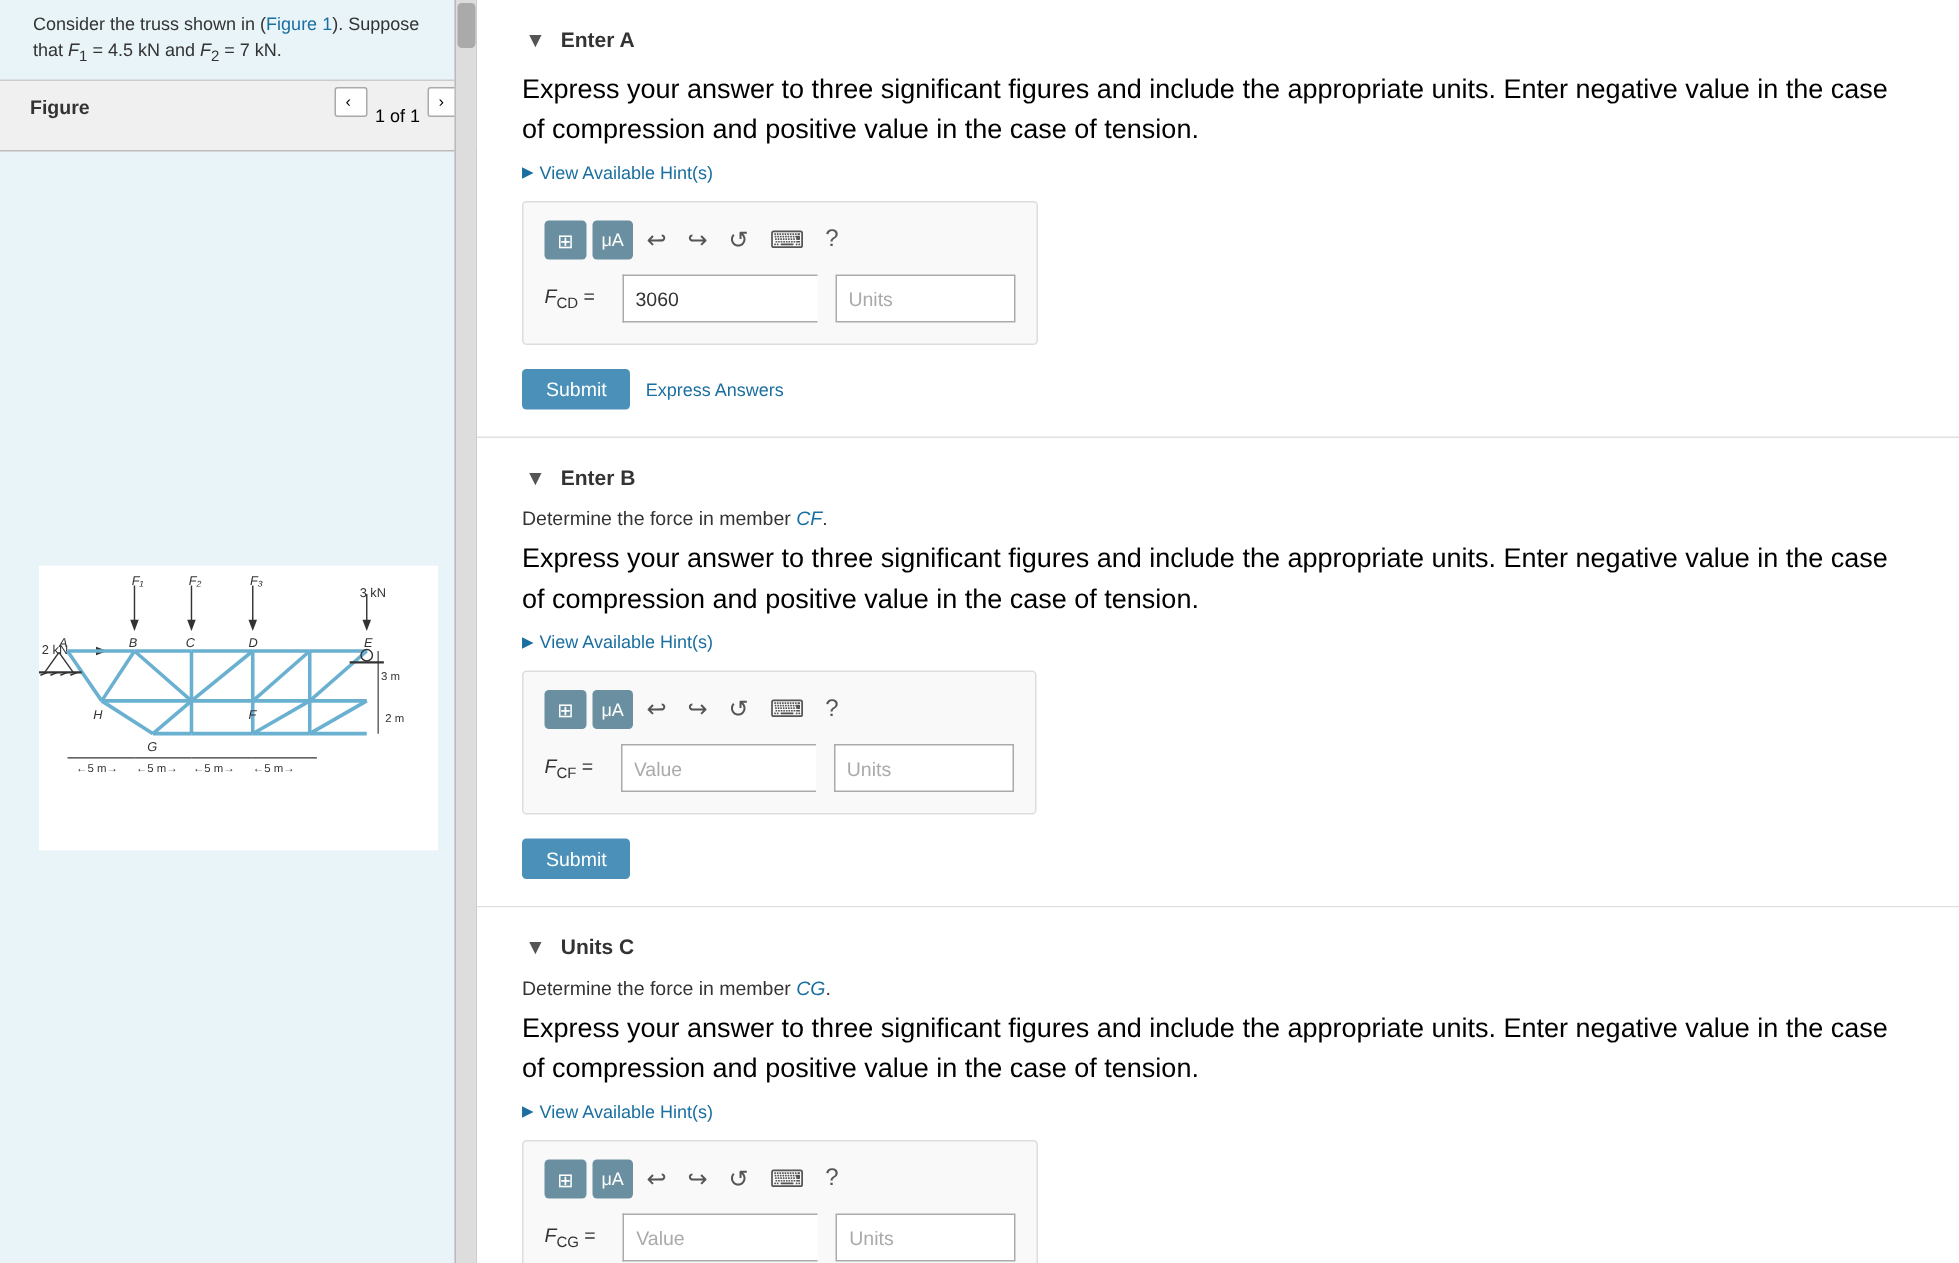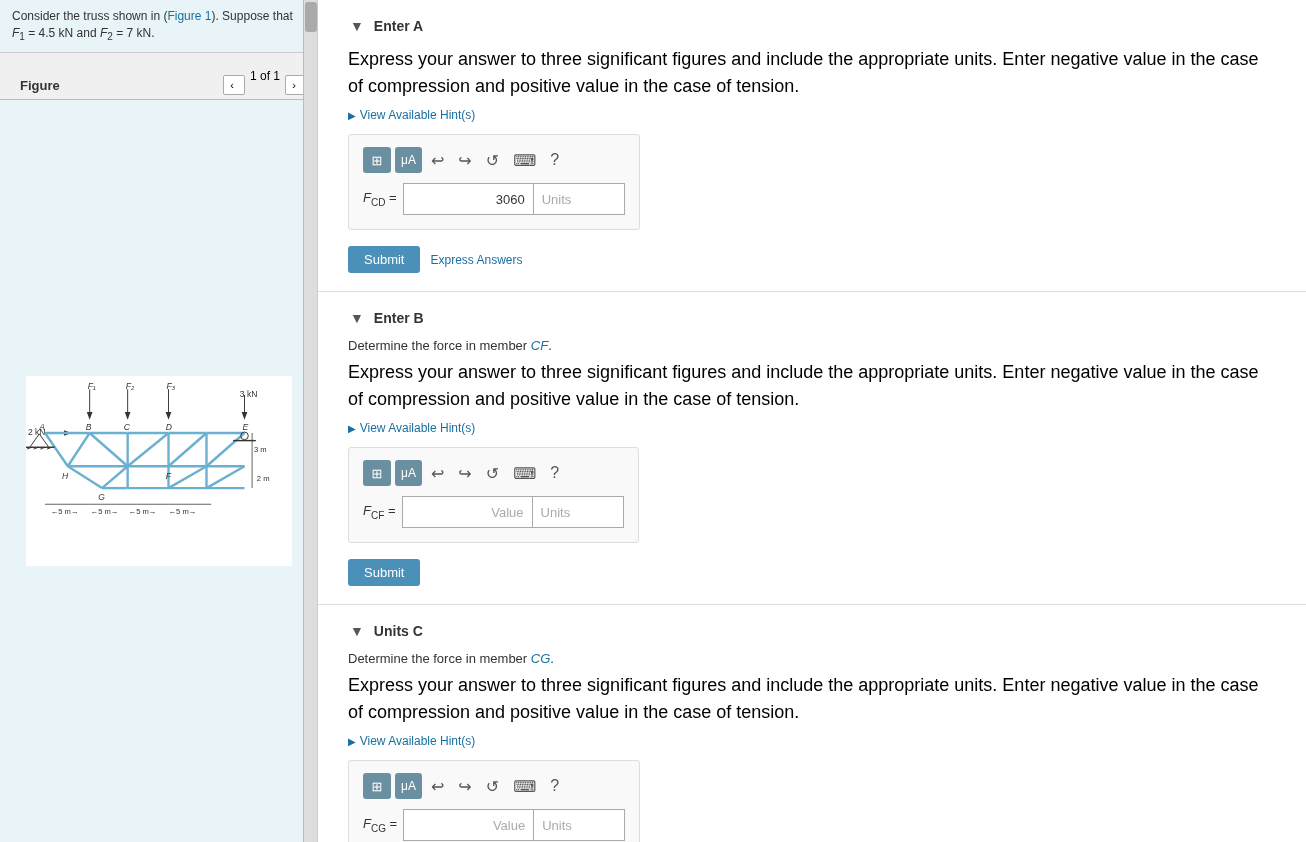--- a/index.html
+++ b/index.html
@@ -9,21 +9,21 @@
     .left-panel {
       width: 318px;
       min-width: 318px;
       background: #e8f4f8;
       border-right: 1px solid #ccc;
       display: flex;
       flex-direction: column;
       position: relative;
     }
     .left-problem-text {
-      padding: 8px 12px;
+      padding: 8px 22px;
       font-size: 12px;
       color: #333;
       line-height: 1.4;
       border-bottom: 1px solid #ccc;
     }
     .left-problem-text a { color: #1a6fa0; text-decoration: none; }
     .figure-label {
       font-size: 13px;
       font-weight: bold;
       color: #333;
@@ -141,50 +141,49 @@
       color: #555;
       font-size: 16px;
       cursor: pointer;
       padding: 2px 5px;
       height: 26px;
       display: flex; align-items: center; justify-content: center;
     }
     .input-row {
       display: flex;
       align-items: center;
-      gap: 0;
+      gap: 12px;
     }
     .field-label {
       font-size: 13px;
       color: #333;
       margin-right: 6px;
       white-space: nowrap;
     }
     .field-label sub { font-size: 10px; }
     .value-input {
       border: 1px solid #aaa;
       border-right: none;
       padding: 5px 8px;
       font-size: 13px;
       width: 130px;
       height: 32px;
       outline: none;
       background: #fff;
       color: #333;
-      text-align: right;
     }
     .value-input.has-value {
       color: #333;
     }
     .value-input::placeholder { color: #aaa; }
     .units-input {
       border: 1px solid #aaa;
       padding: 5px 8px;
       font-size: 13px;
-      width: 92px;
+      width: 120px;
       height: 32px;
       outline: none;
       background: #fff;
       color: #aaa;
     }
     .units-input::placeholder { color: #aaa; }
 
     .submit-btn {
       background: #4a90b8;
       color: #fff;
@@ -226,21 +225,21 @@
     }
   </style>
 </head>
 <body>
 
 <div class="left-panel">
   <div class="left-problem-text">
     Consider the truss shown in (<a>Figure 1</a>). Suppose that <em>F</em><sub>1</sub> = 4.5 kN and <em>F</em><sub>2</sub> = 7 kN.
   </div>
 
-  <div style="display:flex; align-items:flex-end; padding:4px 10px; border-bottom:1px solid #bbb; background:#f0f0f0;">
+  <div style="display:flex; align-items:flex-start; padding:4px 10px; border-bottom:1px solid #bbb; background:#f0f0f0;">
     <span class="figure-label" style="flex:1;">Figure</span>
     <button class="figure-nav" style="background:#fff;border:1px solid #aaa;border-radius:2px;width:20px;height:20px;cursor:pointer;font-size:11px;">‹</button>
     <span style="font-size:12px; margin:12px 5px;">1 of 1</span>
     <button class="figure-nav" style="background:#fff;border:1px solid #aaa;border-radius:2px;width:20px;height:20px;cursor:pointer;font-size:11px;">›</button>
   </div>
 
   <div class="figure-wrapper">
     <svg viewBox="0 0 280 200" width="270" height="190">
 
       <rect x="0" y="0" width="280" height="200" fill="#fff"></rect>

